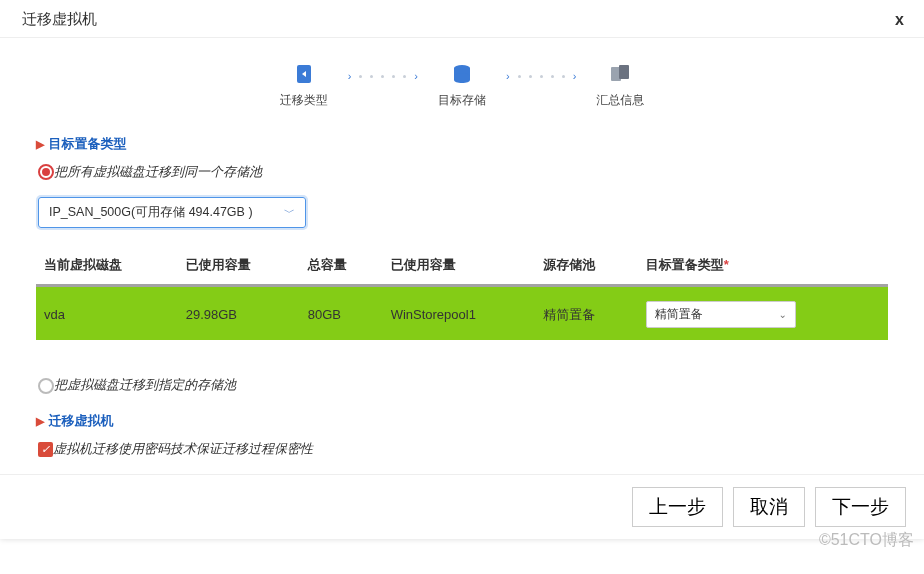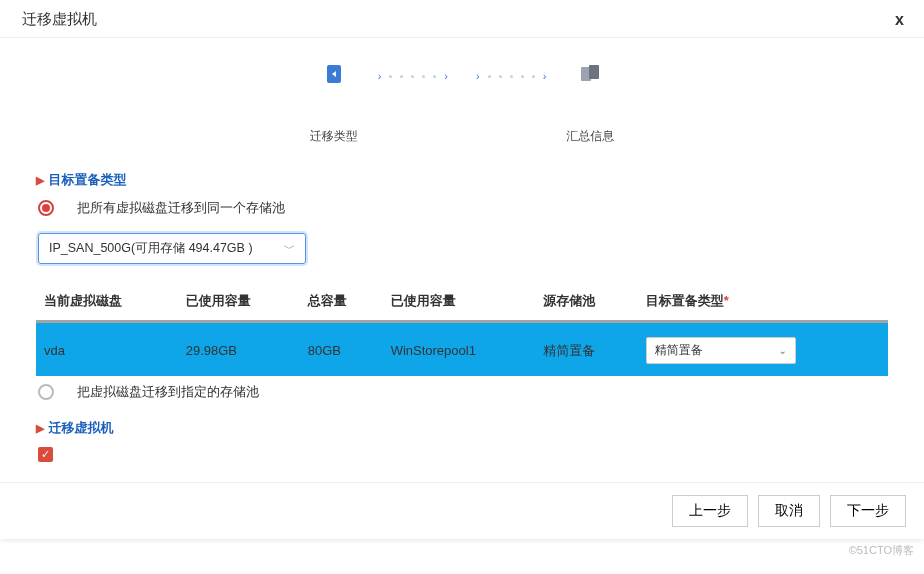--- a/index.html
+++ b/index.html
@@ -44,21 +44,20 @@
     display: flex;
     justify-content: center;
     align-items: flex-start;
     padding: 22px 0 10px 0;
   }
   .step {
     display: flex;
     flex-direction: column;
     align-items: center;
     width: 60px;
-    gap: 36px;
   }
   .step-icon {
     width: 28px;
     height: 28px;
     display: flex;
     align-items: center;
     justify-content: center;
   }
   .step-label {
     font-size: 12px;
@@ -98,24 +97,25 @@
     font-weight: bold;
     margin: 10px 0 10px 0;
   }
   .section-title .tri {
     color: #d94b3a;
     font-size: 11px;
   }
   .radio-row, .checkbox-row {
     display: flex;
     align-items: center;
-    gap: 23px;
+    gap: 0;
     margin: 8px 0 16px 2px;
     font-size: 13px;
     color: #333;
+    font-style: italic;
   }
   .radio {
     width: 16px; height: 16px;
     border-radius: 50%;
     border: 2px solid #d94040;
     display: inline-flex;
     align-items: center;
     justify-content: center;
     cursor: pointer;
   }
@@ -152,21 +152,21 @@
     font-size: 13px;
   }
   table.disk th {
     text-align: left;
     font-weight: bold;
     padding: 10px 8px;
     border-bottom: 3px solid #a3a3a3;
   }
   table.disk td {
     padding: 14px 8px 12px 8px;
-    background: #0ea5e9;
+    background: #84cc16;
   }
   .req { color: #d94040; }
   .select-small {
     border: 1px solid #ccc;
     border-radius: 2px;
     padding: 4px 8px;
     width: 150px;
     display: inline-flex;
     justify-content: space-between;
     align-items: center;
@@ -189,28 +189,28 @@
     border-top: 1px solid #eee;
     display: flex;
     justify-content: flex-end;
     gap: 10px;
     padding: 12px 18px;
   }
   .btn {
     border: 1px solid #ccc;
     background: #fff;
     padding: 6px 16px;
-    font-size: 14px;
+    font-size: 19px;
     cursor: pointer;
   }
   .watermark {
     position: absolute;
     right: 10px;
-    bottom: 16px;
-    font-size: 11px;
+    bottom: 23px;
+    font-size: 16px;
     color: #bbb;
     pointer-events: none;
   }
 </style>
 </head>
 <body>
 
 <div class="dialog">
 
   <div class="header">
@@ -231,20 +231,31 @@
     <div class="sep">
       <span class="chev">›</span>
       <span class="dots">
           <span class="dot"></span>
           <span class="dot"></span>
           <span class="dot"></span>
           <span class="dot"></span>
           <span class="dot"></span>
         </span>
       <span class="chev">›</span>
+    </div>
+    <div class="step">
+      <span class="step-icon">
+        <svg width="24" height="24" viewBox="0 0 24 24">
+            <ellipse cx="12" cy="6" rx="8" ry="3" fill="#3b7bd6"></ellipse>
+            <path d="M4 6v8c0 1.7 3.6 3 8 3s8-1.3 8-3V6" fill="#3b7bd6"></path>
+            <ellipse cx="12" cy="14" rx="8" ry="3" fill="#3b7bd6"></ellipse>
+            <path d="M4 14v4c0 1.7 3.6 3 8 3s8-1.3 8-3v-4" fill="#3b7bd6"></path>
+          </svg>
+      </span>
+      <span class="step-label">目标存储</span>
     </div>
     <div class="sep">
       <span class="chev">›</span>
       <span class="dots">
           <span class="dot"></span>
           <span class="dot"></span>
           <span class="dot"></span>
           <span class="dot"></span>
           <span class="dot"></span>
         </span>
@@ -299,32 +310,33 @@
           <td>
             <div class="select-small">
               <span>精简置备</span>
               <span style="color:#777;font-size:10px;">⌄</span>
             </div>
           </td>
         </tr>
       </tbody>
     </table>
 
-    <div class="radio-row" style="margin-top:7px;">
+    <div class="radio-row" style="margin-top:36px;align-items:flex-end;">
       <span class="radio unchecked"></span>
       <span>把虚拟磁盘迁移到指定的存储池</span>
     </div>
 
     <div class="section-title" style="margin-top:18px;">
       <span class="tri">▶</span>
       <span>迁移虚拟机</span>
     </div>
 
     <div class="checkbox-row">
       <span class="checkbox">✓</span>
+      <span>虚拟机迁移使用密码技术保证迁移过程保密性</span>
     </div>
 
   </div>
 
   <div class="footer">
     <button class="btn">上一步</button>
     <button class="btn">取消</button>
     <button class="btn">下一步</button>
   </div>
 

